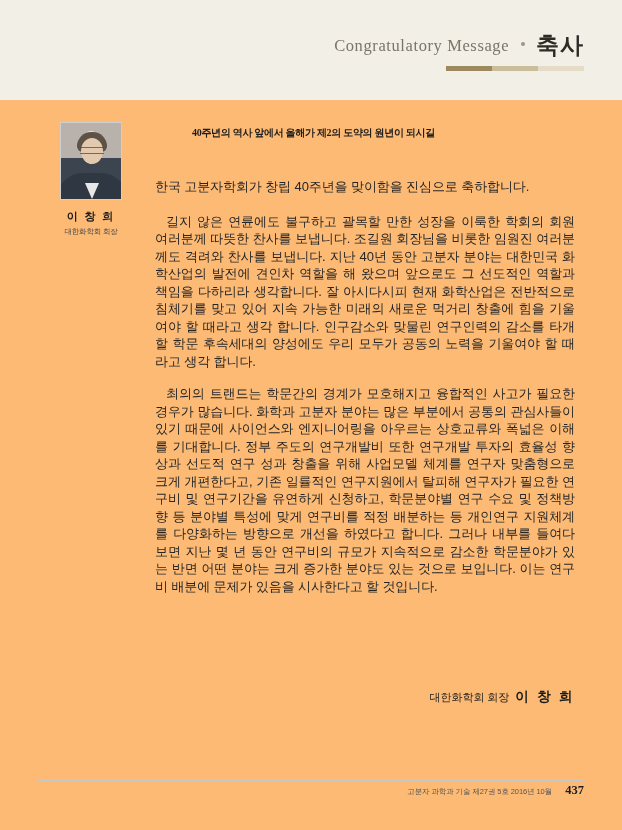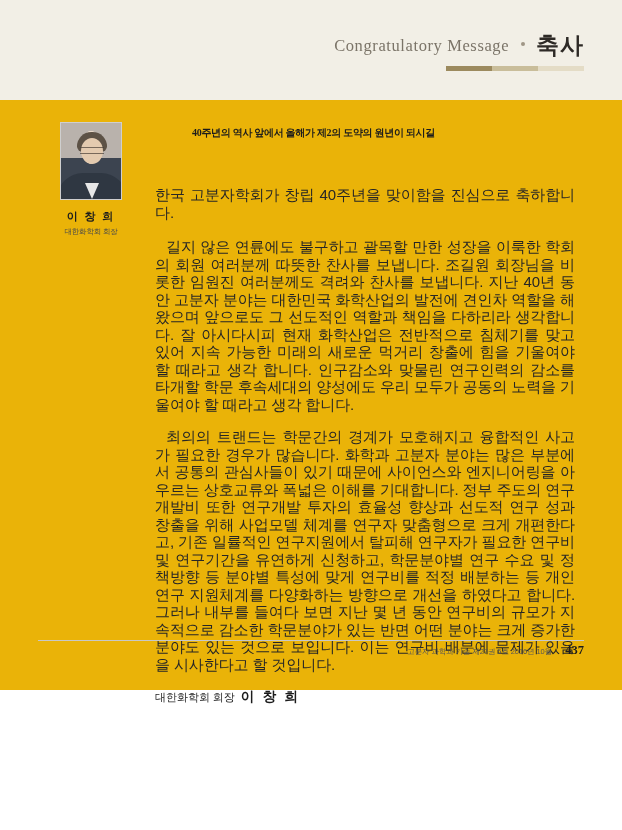--- a/index.html
+++ b/index.html
@@ -15,22 +15,22 @@
     color: #231f20;
     position: relative;
     overflow: hidden;
   }
 
   
   .page {
     position: absolute;
     left: 0; top: 0;
     width: 622px;
-    height: 690px;
-    background: #eab308;
+    height: 830px;
+    background: #fdba74;
   }
 
   
   .header-band {
     position: absolute;
     left: 0; top: 0;
     width: 622px;
     height: 100px;
     background: #f2efe6;
   }
@@ -172,37 +172,37 @@
   }
 
   
   .article {
     position: absolute;
     left: 155px;
     top: 78px;
     width: 420px;
   }
   .article p {
-    margin: 8px 0 15px 0;
+    margin: 0 0 15px 0;
     font-family: "Liberation Sans", sans-serif;
-    font-size: 15px;
+    font-size: 13px;
     line-height: 17.5px;
     color: #262626;
     text-align: justify;
     text-indent: 11px;
     letter-spacing: -0.1px;
   }
   .article p.first { text-indent: 0; margin-bottom: 17px; }
 
   .signature {
     position: absolute;
     left: 155px;
     top: 588px;
     width: 420px;
-    text-align: left;
+    text-align: right;
     font-family: "Liberation Serif", serif;
     font-size: 11px;
     color: #1c1c1c;
   }
   .signature .sig-name {
     font-size: 13.5px;
     font-weight: bold;
     letter-spacing: 2.5px;
     margin-left: 6px;
   }

